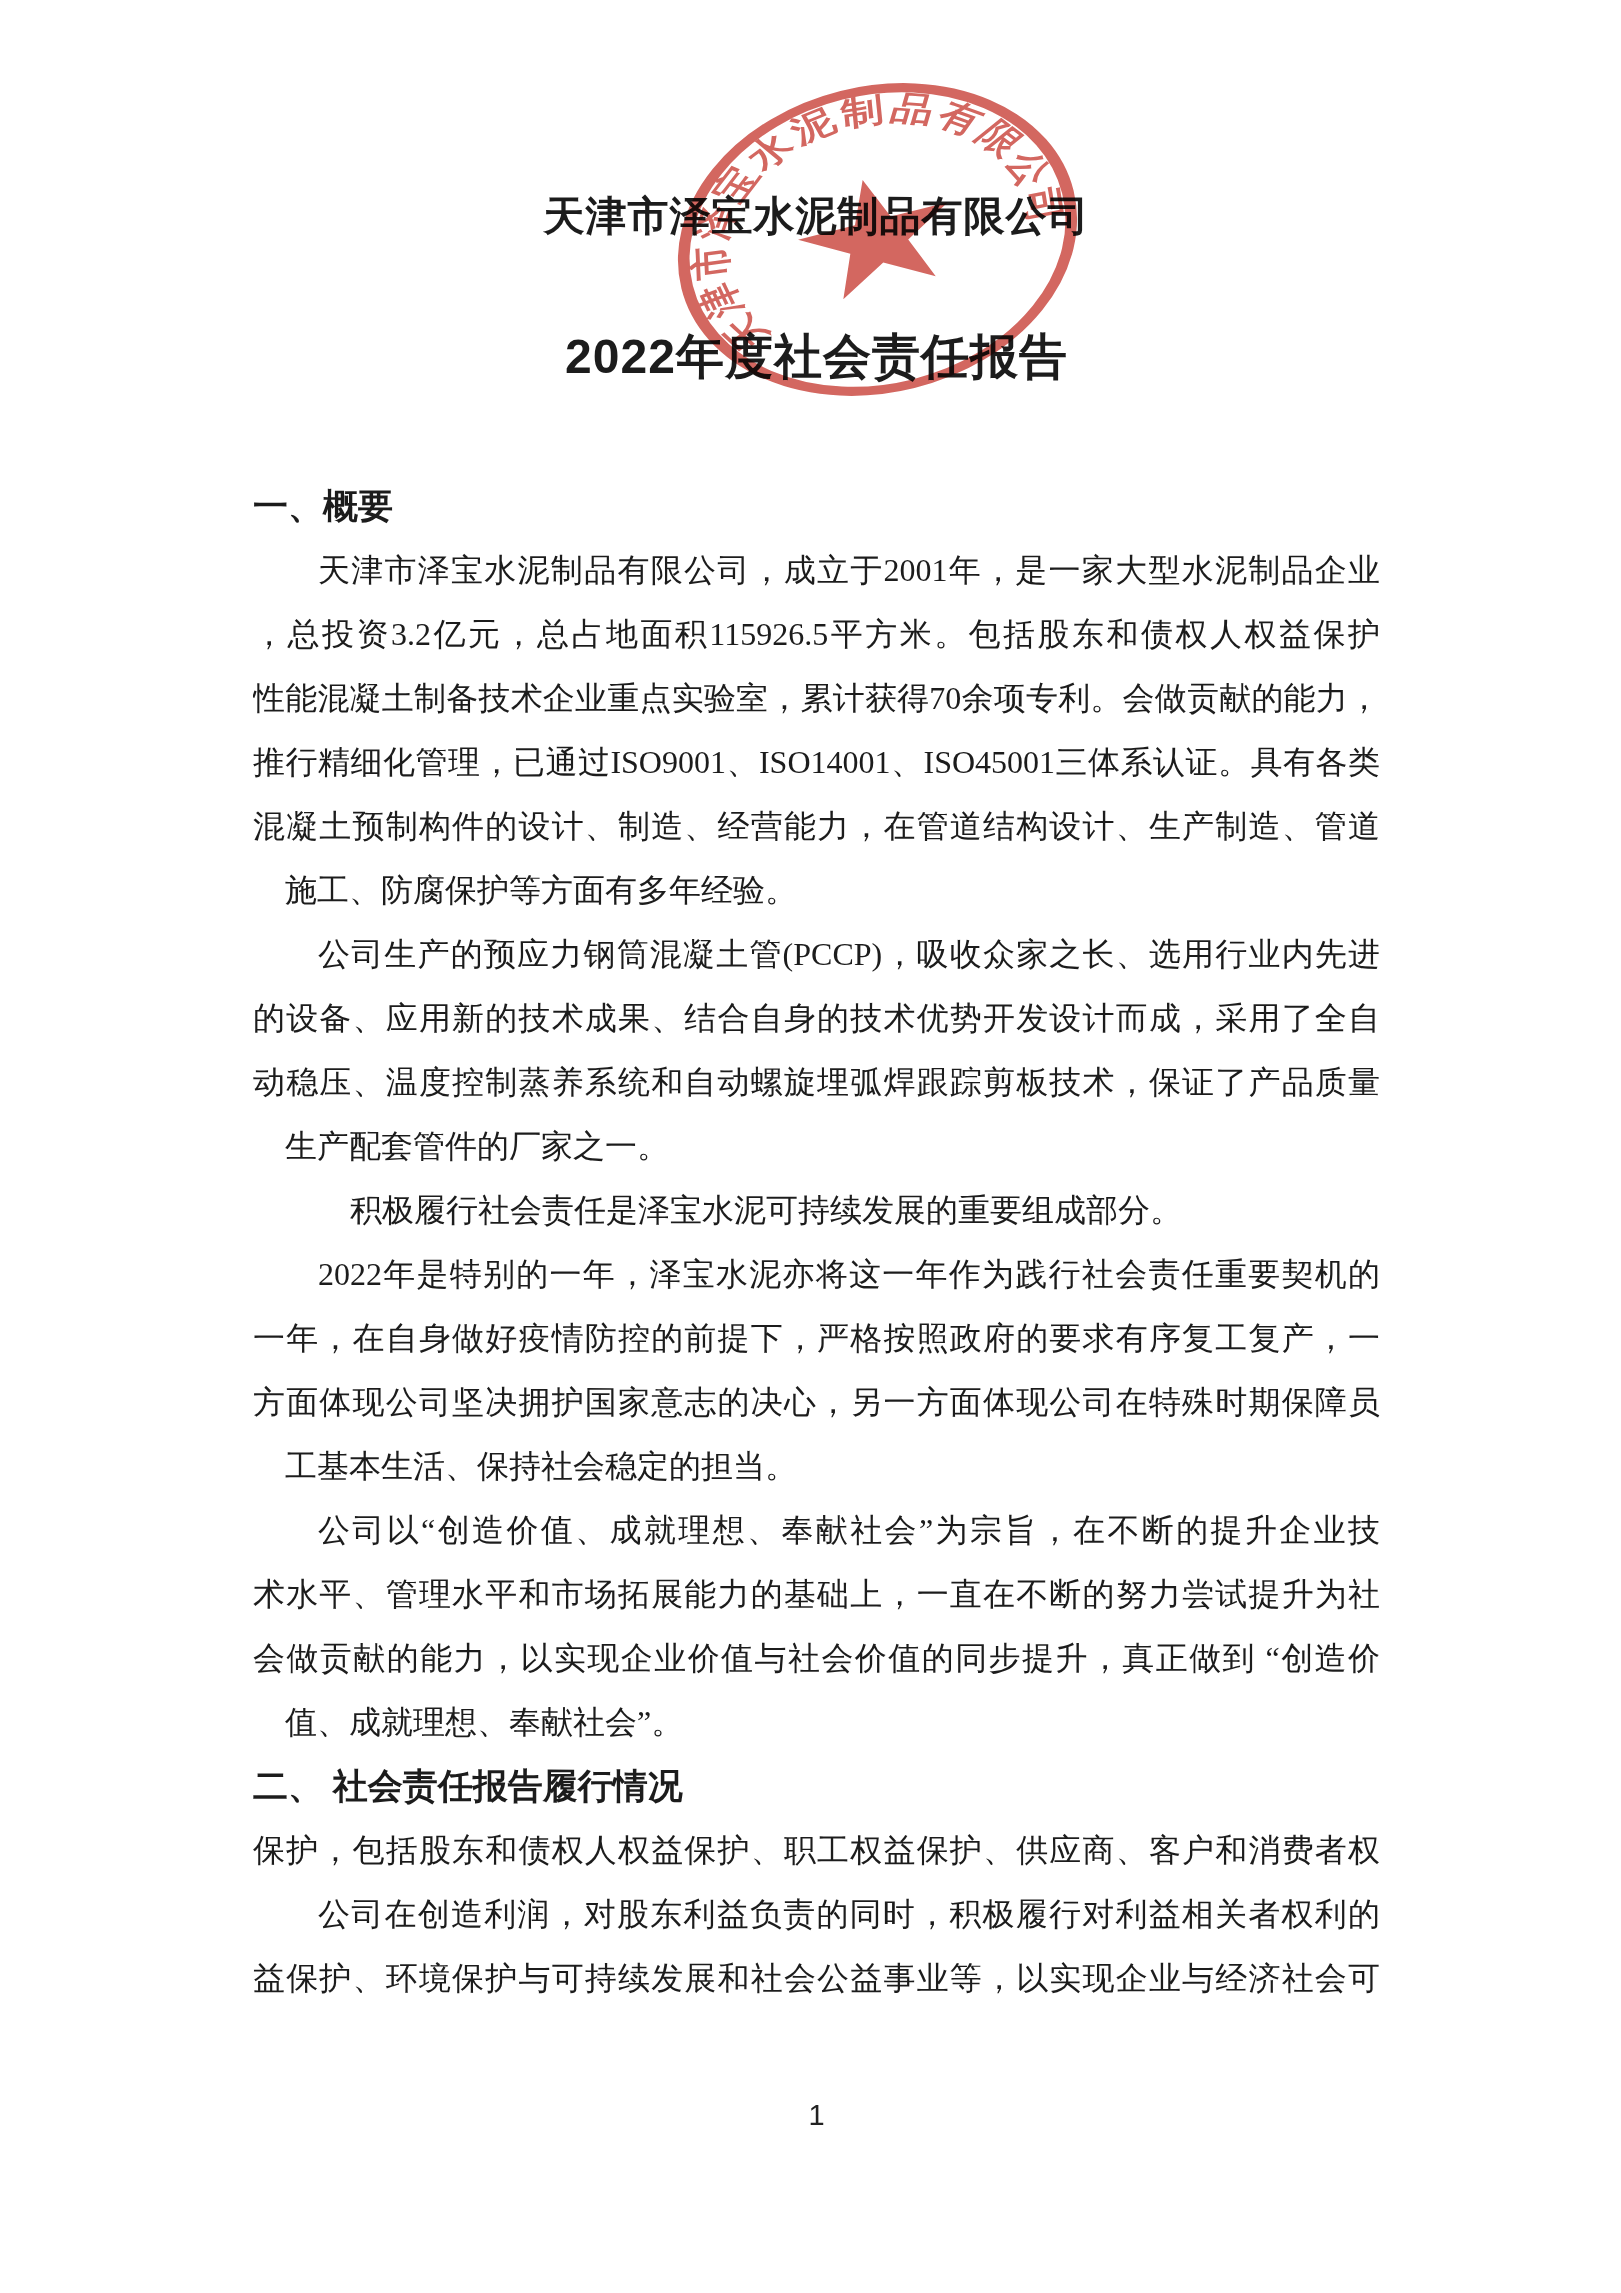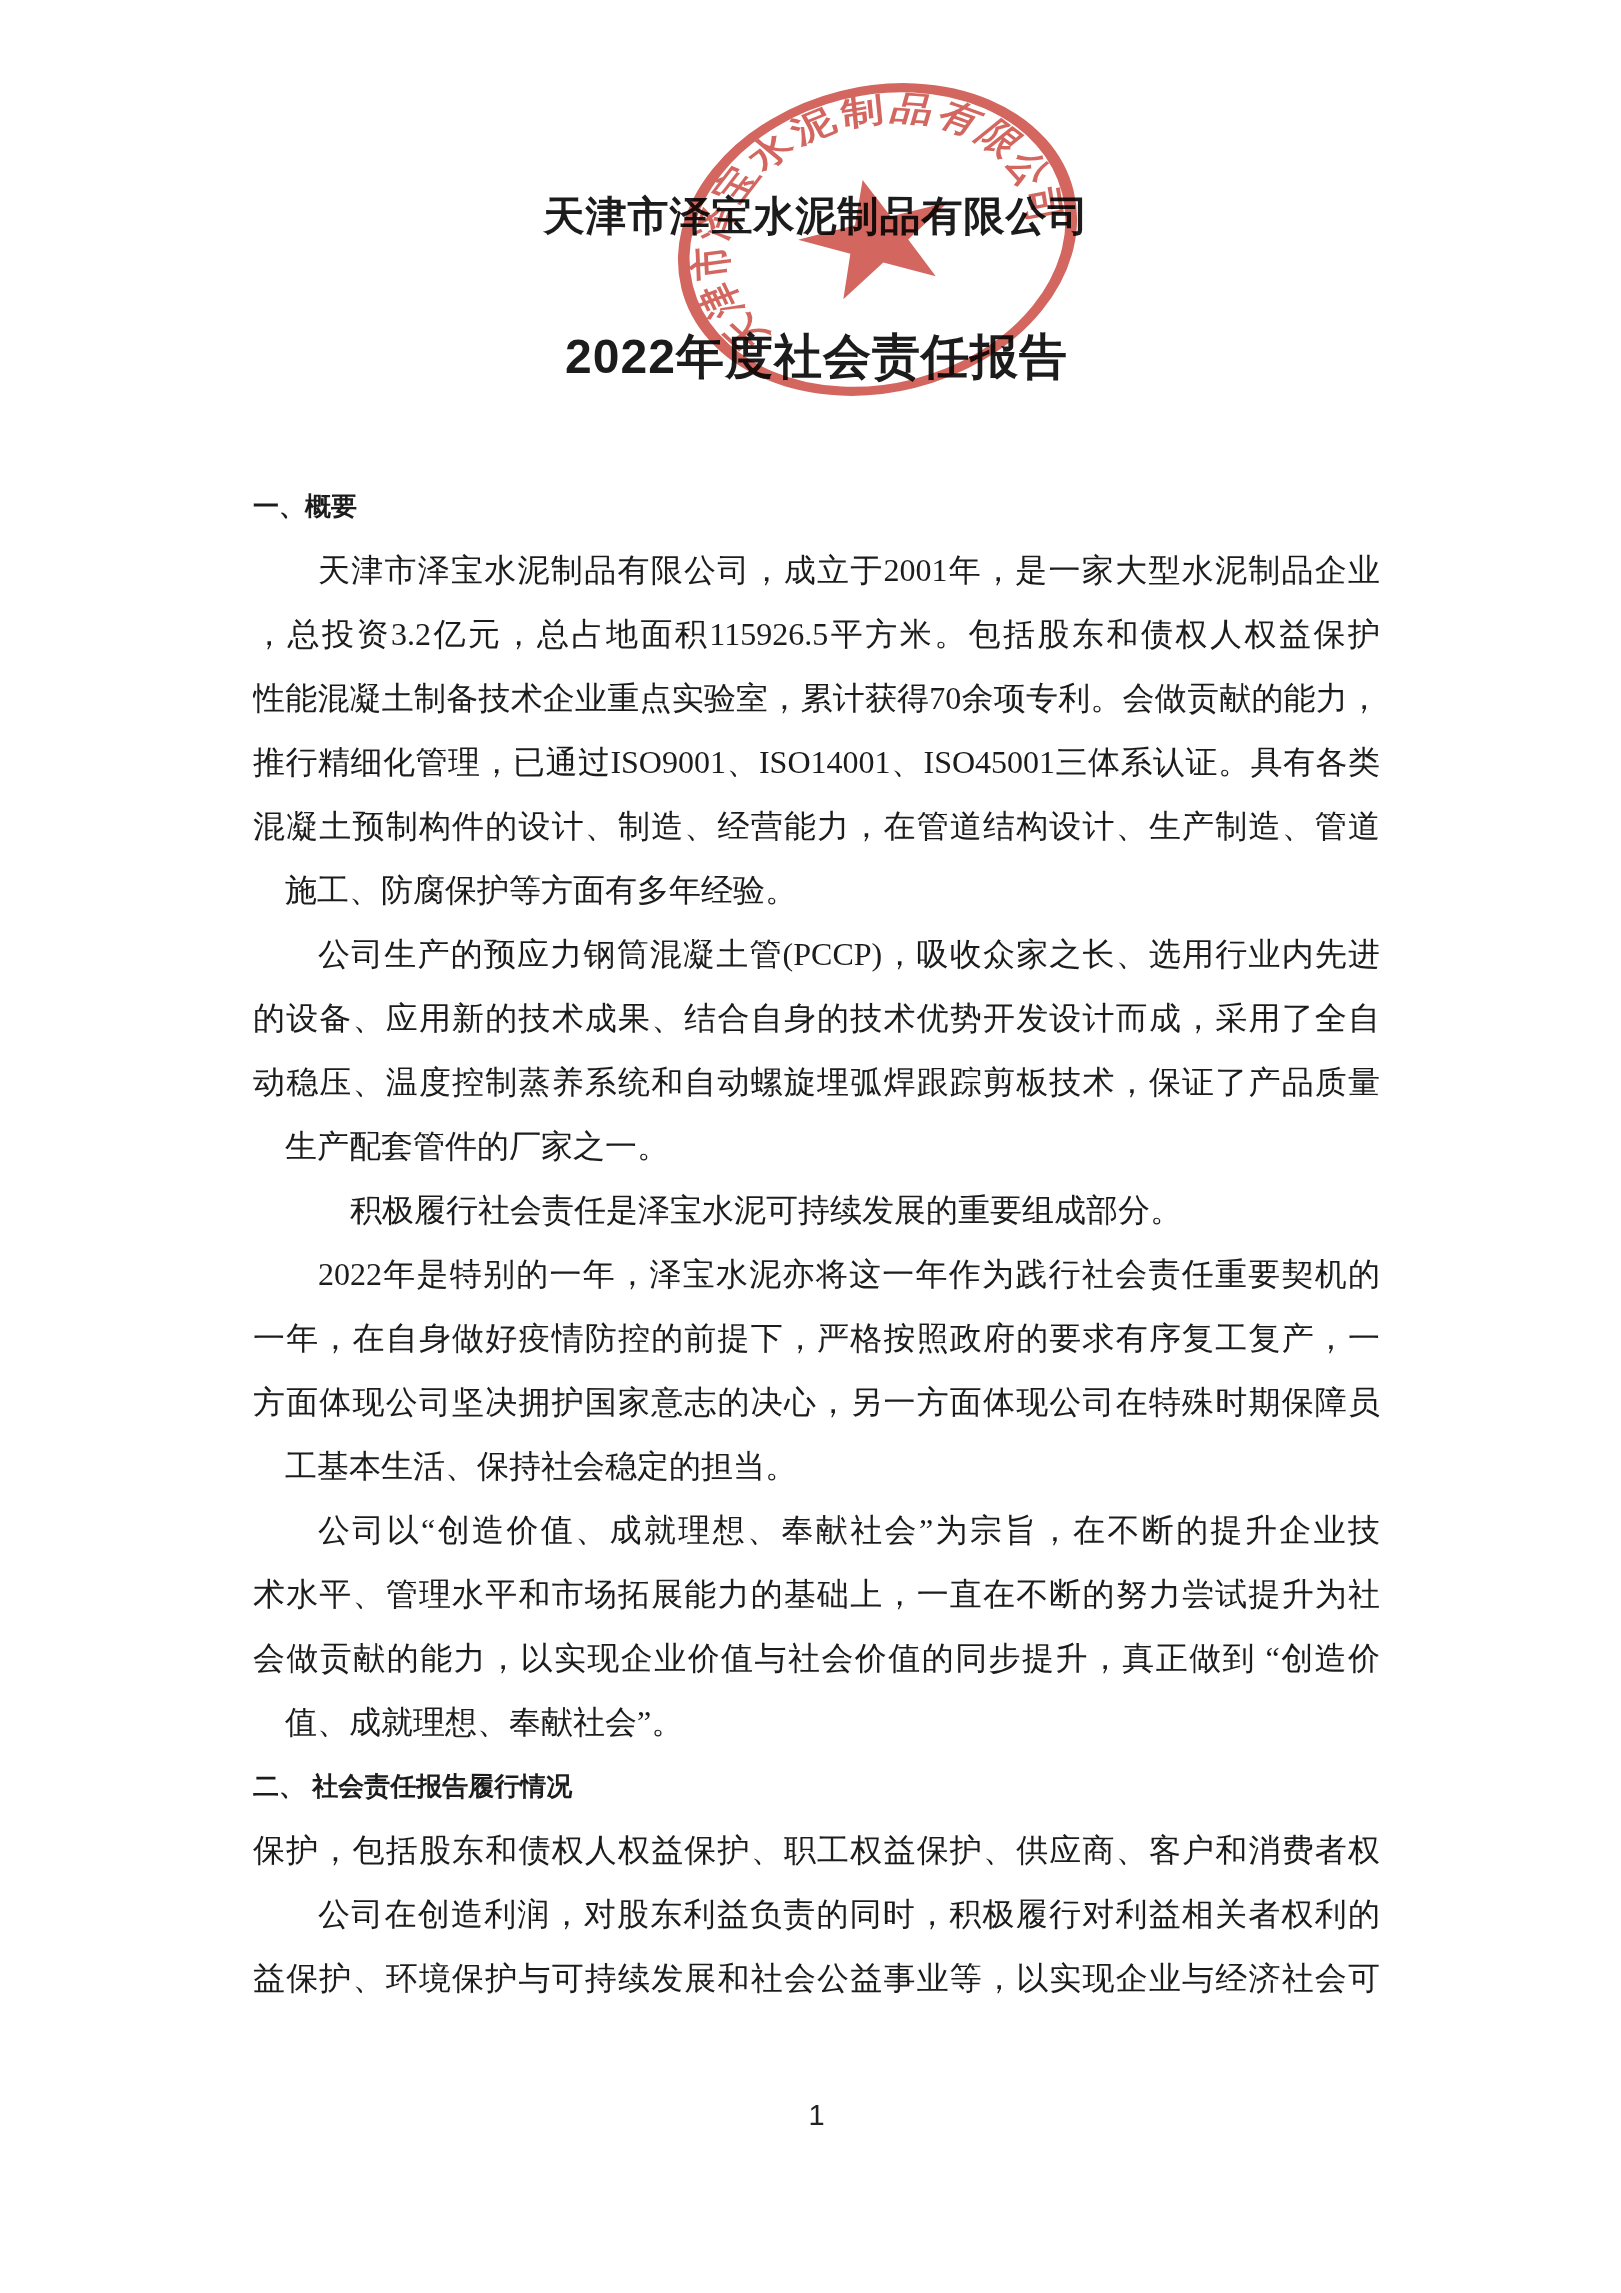--- a/index.html
+++ b/index.html
@@ -30,21 +30,21 @@
     font-weight:700;
     font-size:48px;
     line-height:1;
     text-align:center;
     letter-spacing:1px;
   }
   .section-heading{
     height:64px;line-height:64px;
     font-family:"Liberation Sans","DejaVu Sans",sans-serif;
     font-weight:700;
-    font-size:26px;
+    font-size:35px;
     white-space:nowrap;
   }
   .paragraph{margin:0;}
   .line{
     height:64px;line-height:64px;
     font-size:32px;
     text-align:justify;
     text-align-last:justify;
     text-justify:distribute;
     overflow:hidden;

